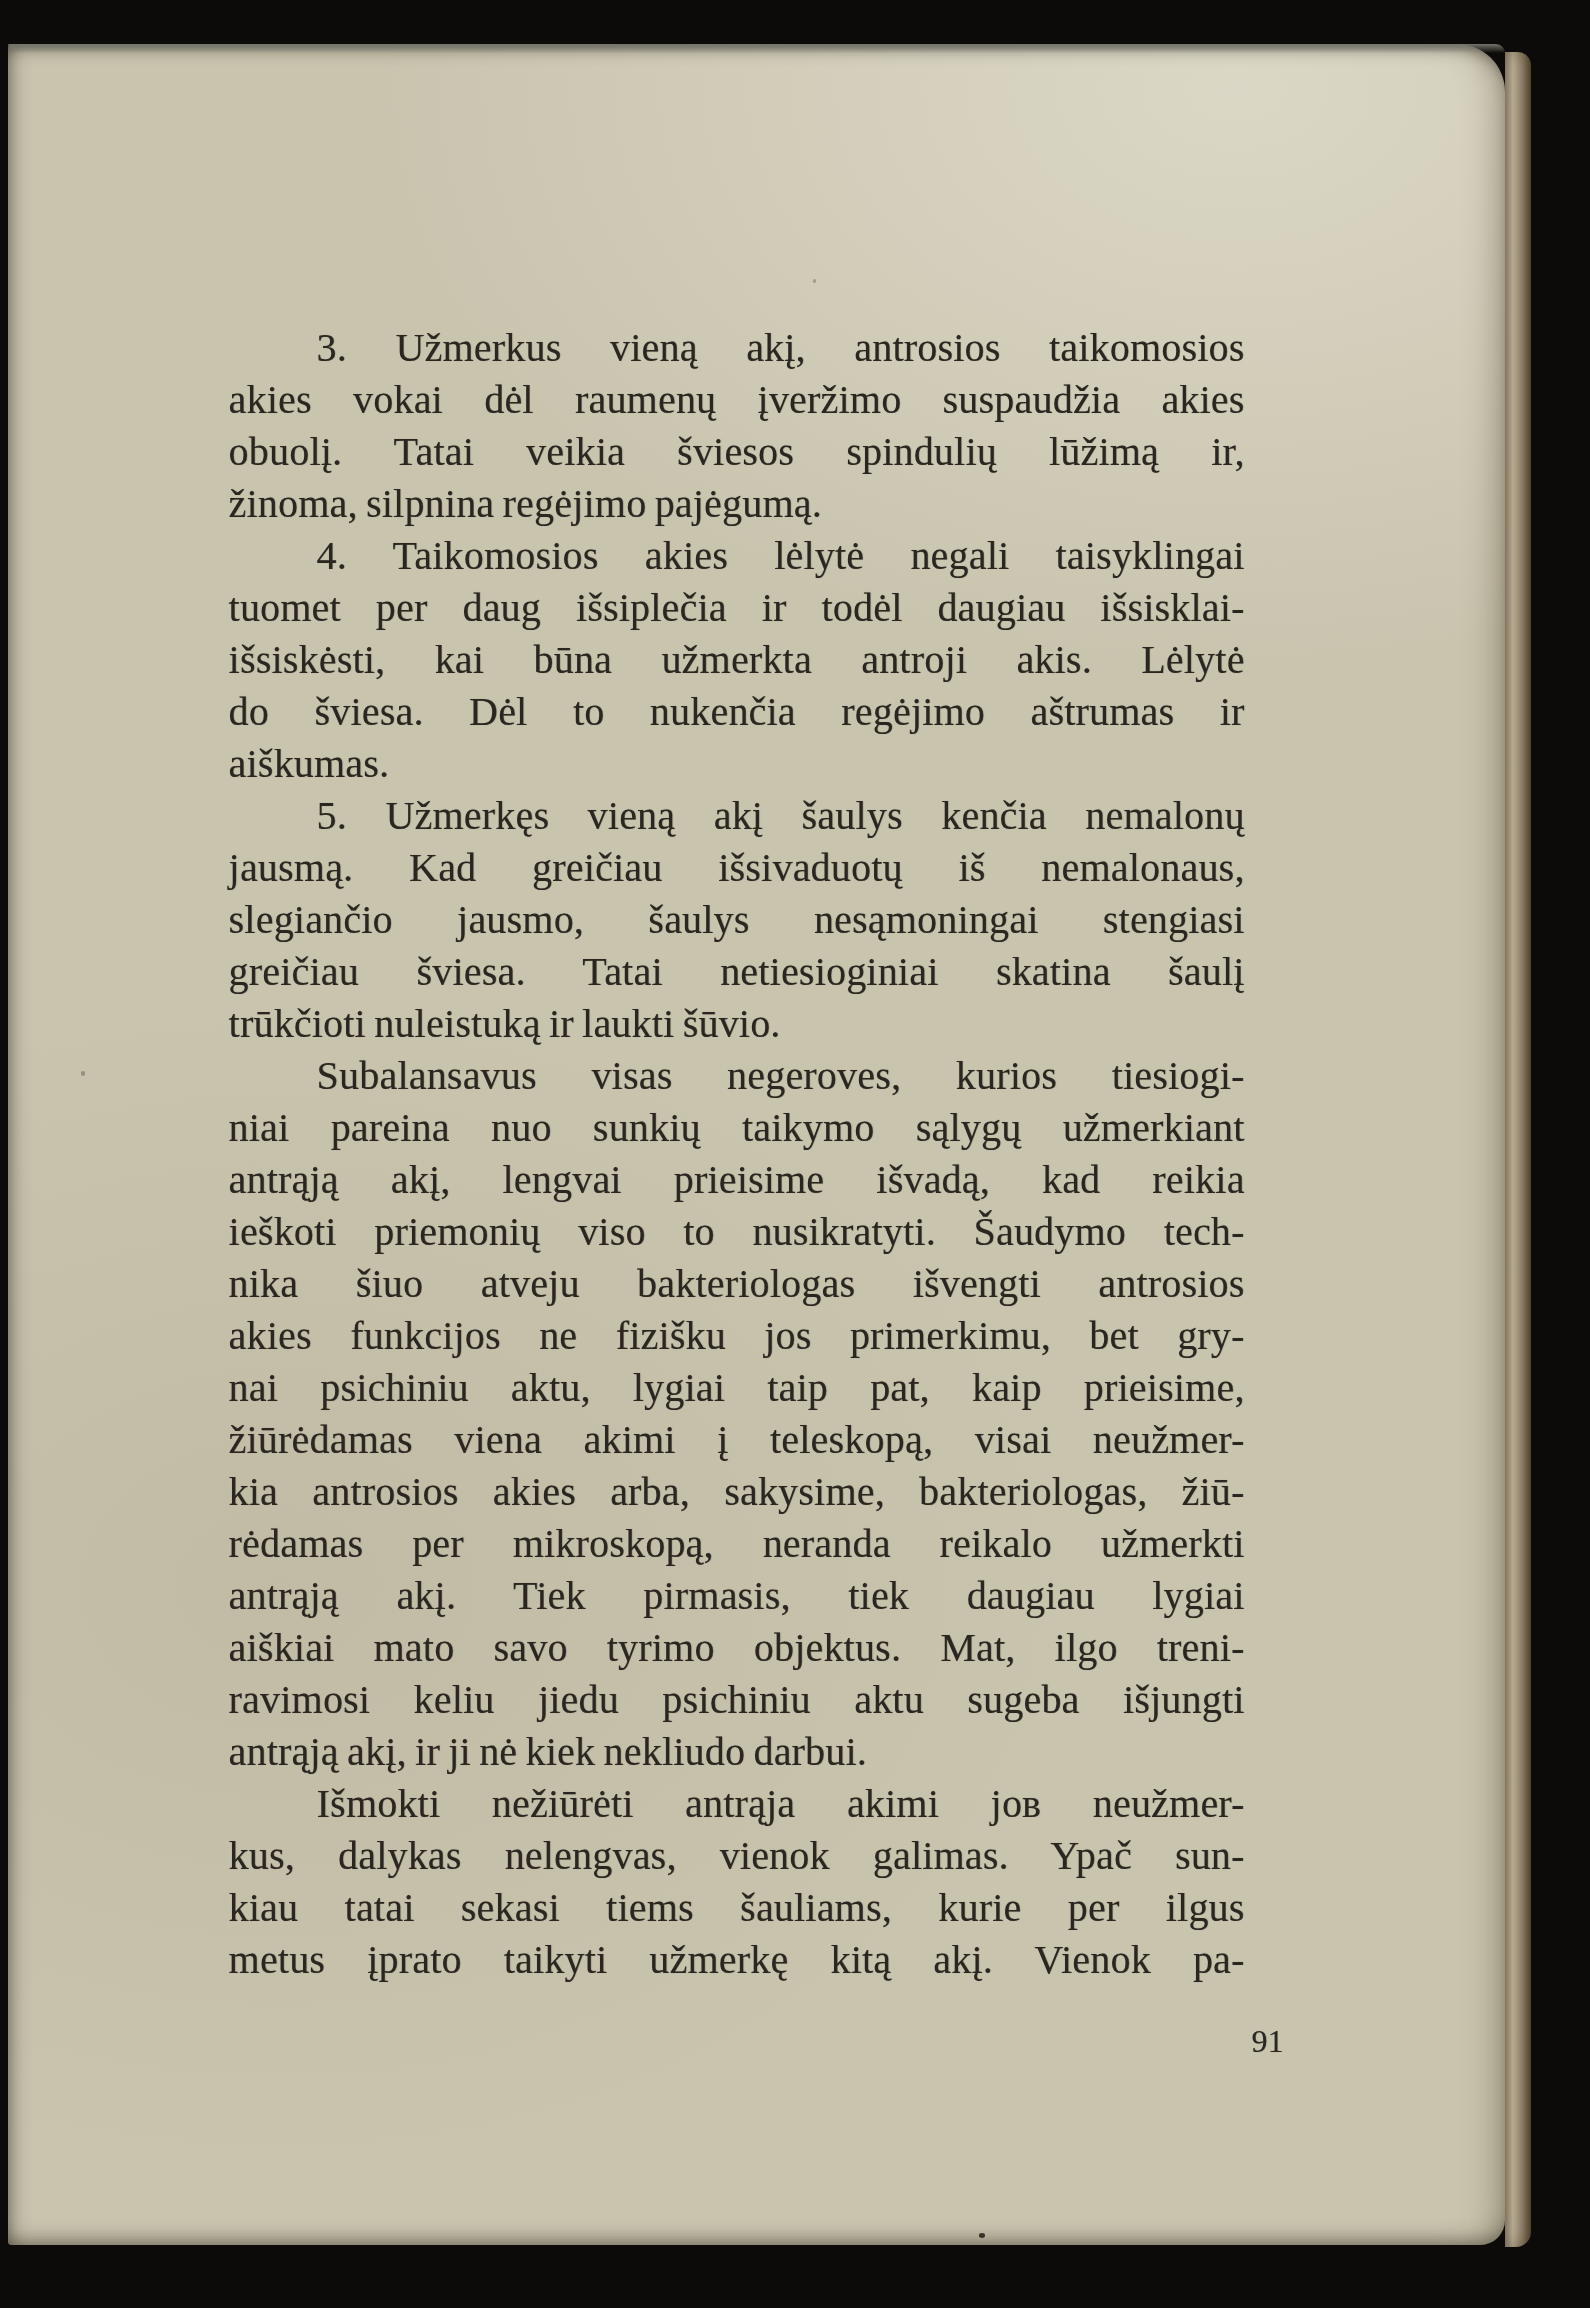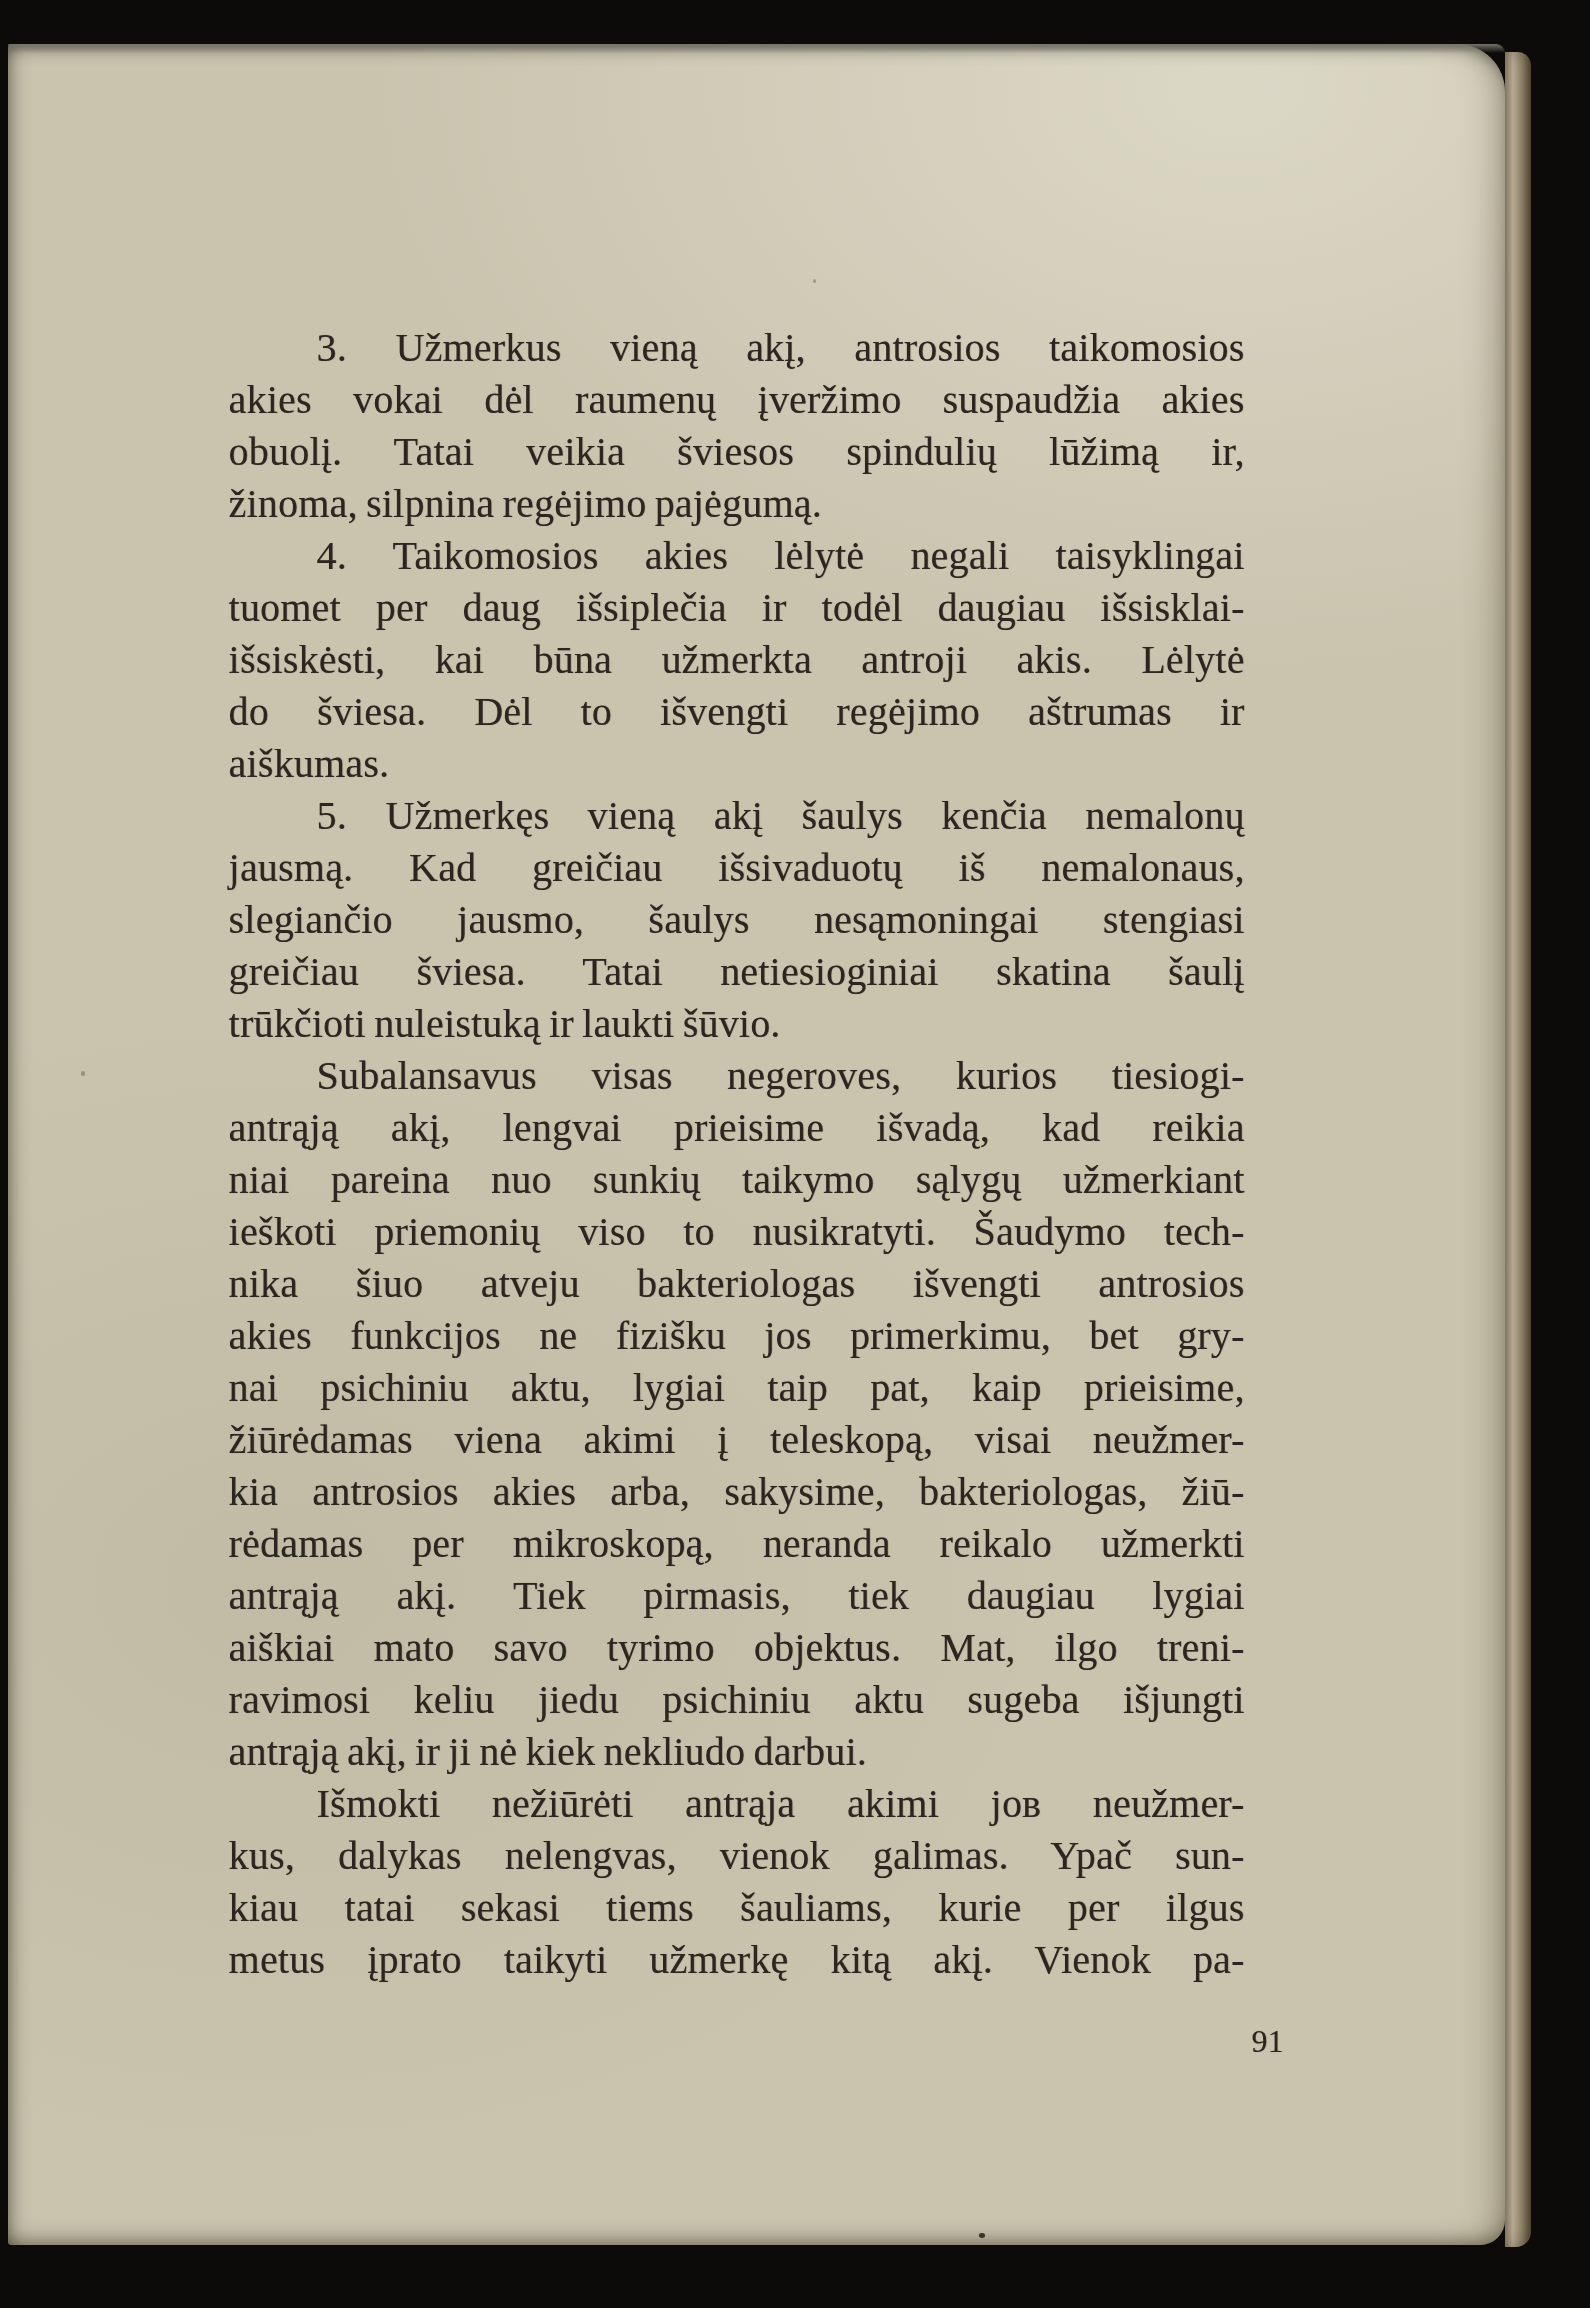--- a/index.html
+++ b/index.html
@@ -100,34 +100,34 @@
         <div>
           <div class="line indent">3. Užmerkus vieną akį, antrosios taikomosios</div>
           <div class="line">akies vokai dėl raumenų įveržimo suspaudžia akies</div>
           <div class="line">obuolį. Tatai veikia šviesos spindulių lūžimą ir,</div>
           <div class="line para-end">žinoma, silpnina regėjimo pajėgumą.</div>
         </div>
         <div>
           <div class="line indent">4. Taikomosios akies lėlytė negali taisyklingai</div>
           <div class="line">tuomet per daug išsiplečia ir todėl daugiau išsisklai-</div>
           <div class="line">išsiskėsti, kai būna užmerkta antroji akis. Lėlytė</div>
-          <div class="line">do šviesa. Dėl to išvengti regėjimo aštrumas ir</div>
+          <div class="line">do šviesa. Dėl to nukenčia regėjimo aštrumas ir</div>
           <div class="line para-end">aiškumas.</div>
         </div>
         <div>
           <div class="line indent">5. Užmerkęs vieną akį šaulys kenčia nemalonų</div>
           <div class="line">jausmą. Kad greičiau išsivaduotų iš nemalonaus,</div>
           <div class="line">slegiančio jausmo, šaulys nesąmoningai stengiasi</div>
           <div class="line">greičiau šviesa. Tatai netiesioginiai skatina šaulį</div>
           <div class="line para-end">trūkčioti nuleistuką ir laukti šūvio.</div>
         </div>
         <div>
           <div class="line indent">Subalansavus visas negeroves, kurios tiesiogi-</div>
+          <div class="line">niai pareina nuo sunkių taikymo sąlygų užmerkiant</div>
           <div class="line">antrąją akį, lengvai prieisime išvadą, kad reikia</div>
-          <div class="line">niai pareina nuo sunkių taikymo sąlygų užmerkiant</div>
           <div class="line">ieškoti priemonių viso to nusikratyti. Šaudymo tech-</div>
           <div class="line">nika šiuo atveju bakteriologas išvengti antrosios</div>
           <div class="line">akies funkcijos ne fizišku jos primerkimu, bet gry-</div>
           <div class="line">nai psichiniu aktu, lygiai taip pat, kaip prieisime,</div>
           <div class="line">žiūrėdamas viena akimi į teleskopą, visai neužmer-</div>
           <div class="line">kia antrosios akies arba, sakysime, bakteriologas, žiū-</div>
           <div class="line">rėdamas per mikroskopą, neranda reikalo užmerkti</div>
           <div class="line">antrąją akį. Tiek pirmasis, tiek daugiau lygiai</div>
           <div class="line">aiškiai mato savo tyrimo objektus. Mat, ilgo treni-</div>
           <div class="line">ravimosi keliu jiedu psichiniu aktu sugeba išjungti</div>

